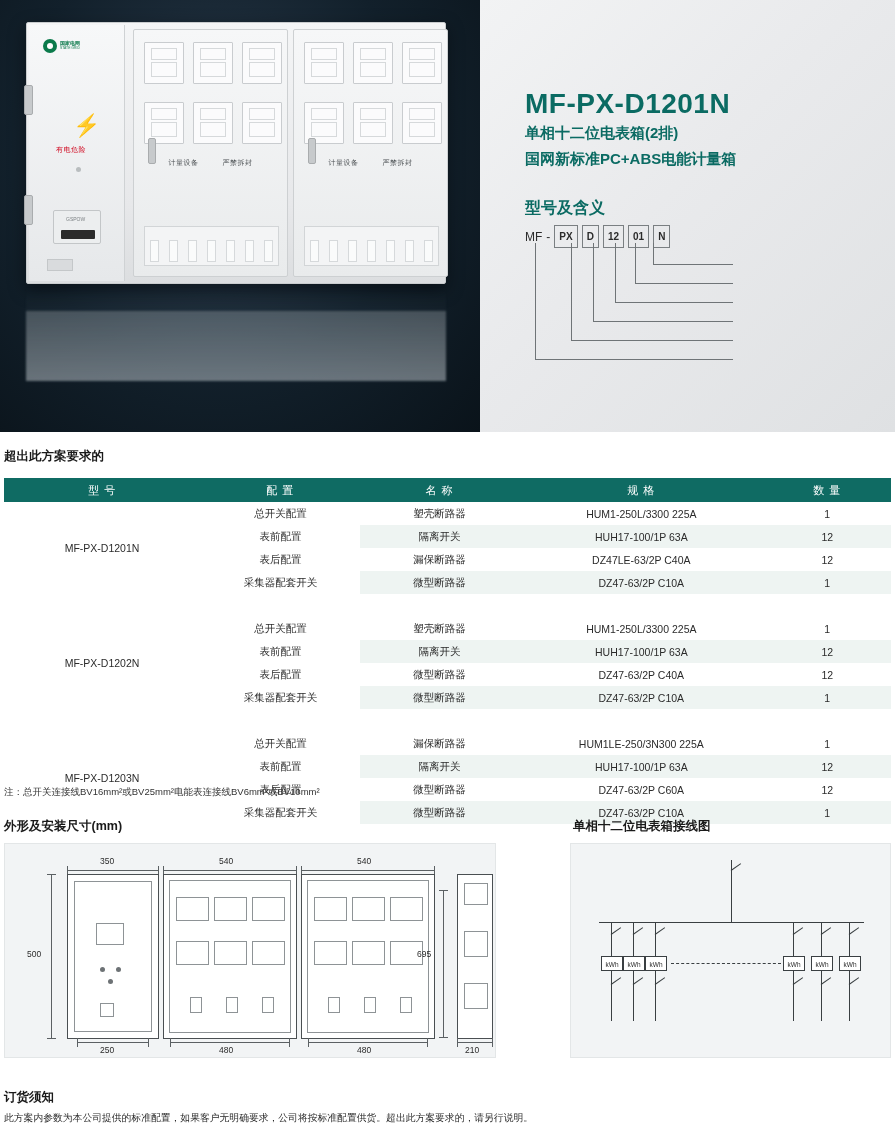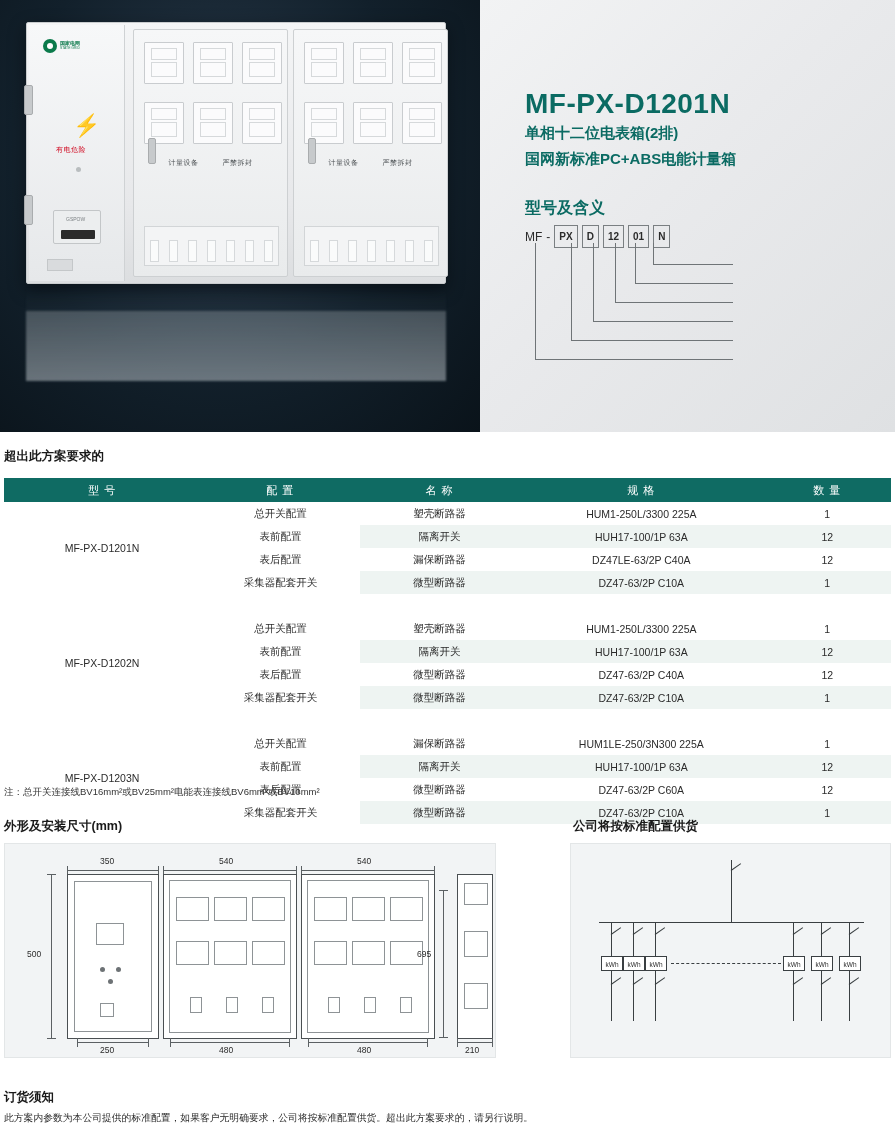--- a/index.html
+++ b/index.html
@@ -432,21 +432,21 @@
       <td>微型断路器</td>
       <td>DZ47-63/2P  C10A</td>
       <td>1</td>
     </tr>
   </tbody>
 </table>
 
 <div class="note1">注：总开关连接线BV16mm²或BV25mm²电能表连接线BV6mm²或BV10mm²</div>
 
 <div class="sec-title" id="sec2-title">外形及安装尺寸(mm)</div>
-<div class="sec-title" id="sec3-title">公司将按标准配置供货</div>
+<div class="sec-title" id="sec3-title">单相十二位电表箱接线图</div>
 
 <div class="dim-box">
 
   <div class="dimline" style="left:62px; top:26px; width:92px; height:1px;"></div>
   <div class="dimline" style="left:62px; top:22px; width:1px; height:9px;"></div>
   <div class="dimline" style="left:153px; top:22px; width:1px; height:9px;"></div>
   <div class="dim-label" style="left:95px; top:12px;">350</div>
 
   <div class="dimline" style="left:158px; top:26px; width:134px; height:1px;"></div>
   <div class="dimline" style="left:158px; top:22px; width:1px; height:9px;"></div>

